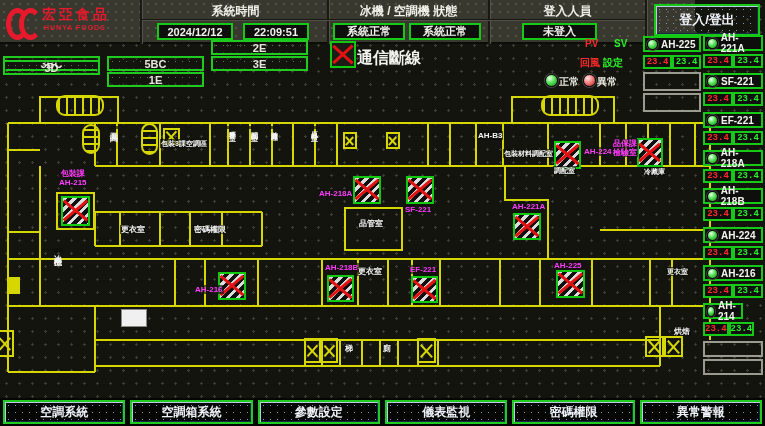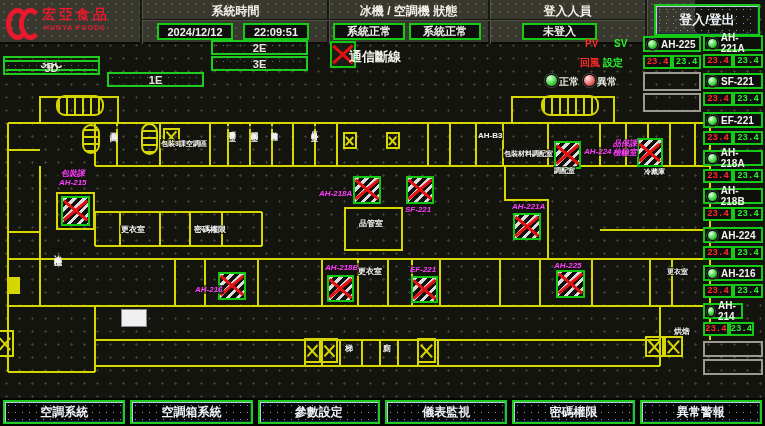--- a/index.html
+++ b/index.html
@@ -52,21 +52,21 @@
   .xonly{position:absolute;border:2px solid #12c912;box-sizing:border-box;background:#1c1c16;}
   .xonly::before,.xonly::after{content:"";position:absolute;left:-8%;top:calc(50% - 2px);width:116%;height:3px;background:#e31212;}
   .xonly::before{transform:rotate(42deg);} .xonly::after{transform:rotate(-42deg);}
   .shaft{position:absolute;border:2px solid #d6d600;box-sizing:border-box;}
   .shaft::before,.shaft::after{content:"";position:absolute;left:-6%;top:calc(50% - 1px);width:112%;height:2px;background:#d6d600;}
   .shaft::before{transform:rotate(48deg);} .shaft::after{transform:rotate(-48deg);}
   .stair{position:absolute;border:2px solid #d6d600;border-radius:9px;box-sizing:border-box;
     background:repeating-linear-gradient(90deg,#d6d600 0 2px,transparent 2px 8px);}
   .stair-v{background:repeating-linear-gradient(0deg,#d6d600 0 2px,transparent 2px 7px);}
   .mlab{position:absolute;color:#ff3cff;font-weight:bold;font-size:8px;line-height:9px;text-align:center;
-    background:rgba(18,18,14,.65);padding:0 1px;white-space:nowrap;font-style:italic;}
+    background:rgba(18,18,14,.65);padding:0 1px;white-space:nowrap;}
   .rlab{position:absolute;color:#f4f4f4;font-weight:bold;font-size:8px;line-height:9px;
     background:rgba(14,14,10,.7);padding:0 1px;white-space:nowrap;}
   .rlab-v{writing-mode:vertical-rl;white-space:normal;letter-spacing:1px;}
   
   .footer{position:absolute;left:0;top:398px;width:765px;height:28px;display:flex;gap:5px;padding:2px 3px;box-sizing:border-box;background:#060605;}
   .footbtn{flex:1;background:linear-gradient(#8aa6cd,#3c618f 40%,#25416d);border:2px solid #1ecb1e;
     box-shadow:inset 1px 1px 0 #b9cbe4,inset -1px -1px 0 #16294a;box-sizing:border-box;
     display:flex;align-items:center;justify-content:center;color:#eef2f8;font-weight:bold;font-size:12px;cursor:pointer;
     background-image:radial-gradient(#7e9bc2 .7px,transparent .9px);background-size:7px 7px;}
 </style>
@@ -258,26 +258,27 @@
     <div class="gbox" style="left:157px;top:23px;width:76px;height:17px;">2024/12/12</div>
     <div class="gbox" style="left:243px;top:23px;width:66px;height:17px;">22:09:51</div>
     <div class="gbox" style="left:333px;top:23px;width:72px;height:17px;">系統正常</div>
     <div class="gbox" style="left:409px;top:23px;width:72px;height:17px;">系統正常</div>
     <div class="gbox" style="left:522px;top:23px;width:75px;height:17px;">未登入</div>
     <div class="btn-blue" style="left:654px;top:4px;width:106px;height:32px;">登入/登出</div>
   </div>
 
   <div class="fbtn" style="left:211px;top:40px;">2E</div>
   <div class="fbtn" style="left:3px;top:56px;">3BC</div>
+  <div class="fbtn" style="left:107px;top:56px;">5BC</div>
   <div class="fbtn" style="left:211px;top:56px;">3E</div>
   <div class="fbtn" style="left:3px;top:60px;">3D</div>
   <div class="fbtn" style="left:107px;top:72px;">1E</div>
 
   <div class="xonly" style="left:330px;top:41px;width:26px;height:27px;"></div>
-  <div class="abs" style="left:349px;top:48px;font-size:13px;font-weight:bold;color:#f4f4ee;text-align:right;">通信斷線</div>
+  <div class="abs" style="left:357px;top:48px;font-size:16px;font-weight:bold;color:#f4f4ee;text-align:right;">通信斷線</div>
 
   <div class="tinylab" style="left:585px;top:38px;color:#ff2a2a;">PV</div>
   <div class="tinylab" style="left:614px;top:38px;color:#2aef2a;">SV</div>
   <div class="tinylab" style="left:580px;top:56px;color:#ff2a2a;">回風</div>
   <div class="tinylab" style="left:603px;top:56px;color:#2aef2a;">設定</div>
   <span class="led led-g abs" style="left:545px;top:74px;"></span>
   <div class="tinylab" style="left:559px;top:75px;color:#e8e8e0;">正常</div>
   <span class="led led-r abs" style="left:583px;top:74px;"></span>
   <div class="tinylab" style="left:597px;top:75px;color:#e8e8e0;">異常</div>
 

